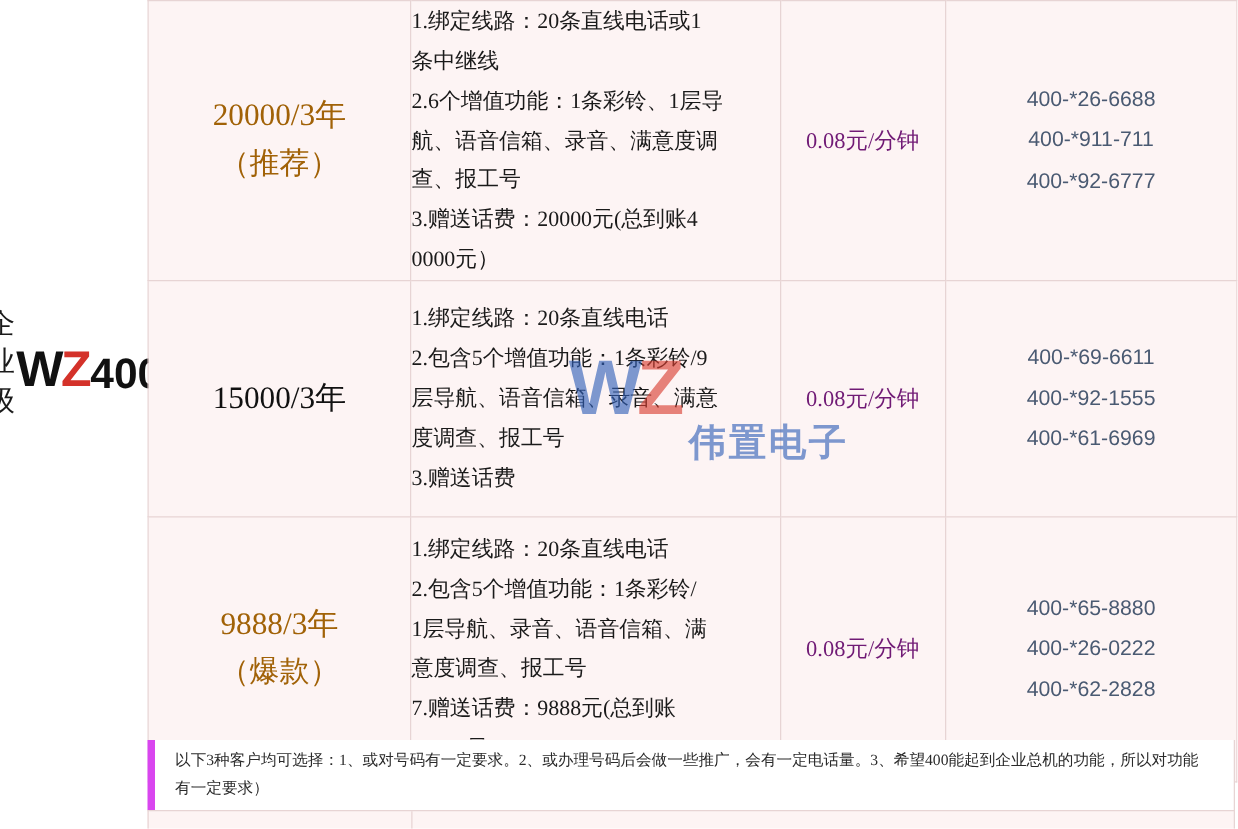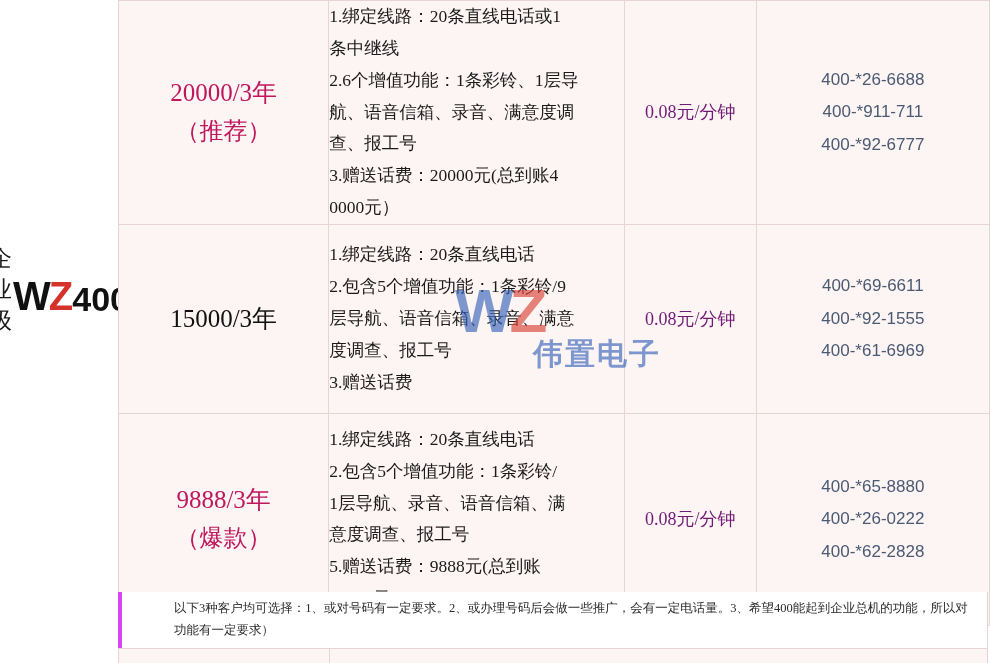--- a/index.html
+++ b/index.html
@@ -86,21 +86,21 @@
   .col-nums  { width: 233px; }
 
   .cell-price {
     text-align: center;
     font-size: 25px;
     line-height: 1.55;
     color: #111111;
     padding: 6px 4px;
   }
   .cell-price.highlight {
-    color: #be185d;
+    color: #a16207;
     margin-left: 32px;
   }
   .cell-price .sub {
     display: block;
     font-size: 24px;
   }
 
   .cell-desc {
     font-size: 17.5px;
     line-height: 1.82;
@@ -130,24 +130,23 @@
   .row3 td { height: 211px; }
 
   
   .footnote-wrap {
     position: absolute;
     left: 118px;
     top: 592px;
     width: 870px;
     height: 56px;
     background: #ffffff;
-    border-left: 4px solid #d946ef;
+    border-left: 6px solid #d946ef;
     border-right: 1px solid #e7d4d4;
     box-sizing: border-box;
-    padding-left: 36px;
   }
   .footnote {
     font-size: 12.5px;
     line-height: 1.75;
     color: #2a2a2a;
     padding: 6px 16px 0 16px;
     font-family: "Liberation Serif", "DejaVu Serif", serif;
   }
 
   .bottom-strip {
@@ -211,21 +210,21 @@
     line-height: 1.1;
   }
   .wm-small {
     font-family: "Liberation Sans", sans-serif;
     font-size: 11px;
     letter-spacing: 2px;
     color: #3a6ec0;
   }
   .wm-cn {
     position: absolute;
-    left: 78px;
+    left: 96px;
     top: 62px;
     font-family: Liberation Sans, sans-serif;
     font-weight: bold;
     font-size: 30px;
     letter-spacing: 2px;
     color: #2f5fb8;
   }
 </style>
 </head>
 <body>
@@ -292,21 +291,21 @@
       <tr class="row3">
         <td class="cell-price highlight">
           <span>9888/3年</span>
           <span class="sub">（爆款）</span>
         </td>
         <td class="cell-desc">
           <span class="ln">1.绑定线路：20条直线电话</span>
           <span class="ln">2.包含5个增值功能：1条彩铃/</span>
           <span class="ln">1层导航、录音、语音信箱、满</span>
           <span class="ln">意度调查、报工号</span>
-          <span class="ln">5.赠送话费：9888元(总到账</span>
+          <span class="ln">7.赠送话费：9888元(总到账</span>
           <span class="ln">19776元）</span>
         </td>
         <td class="cell-rate">0.08元/分钟</td>
         <td class="cell-nums">
           <span class="ln">400-*65-8880</span>
           <span class="ln">400-*26-0222</span>
           <span class="ln">400-*62-2828</span>
         </td>
       </tr>
     </tbody>

